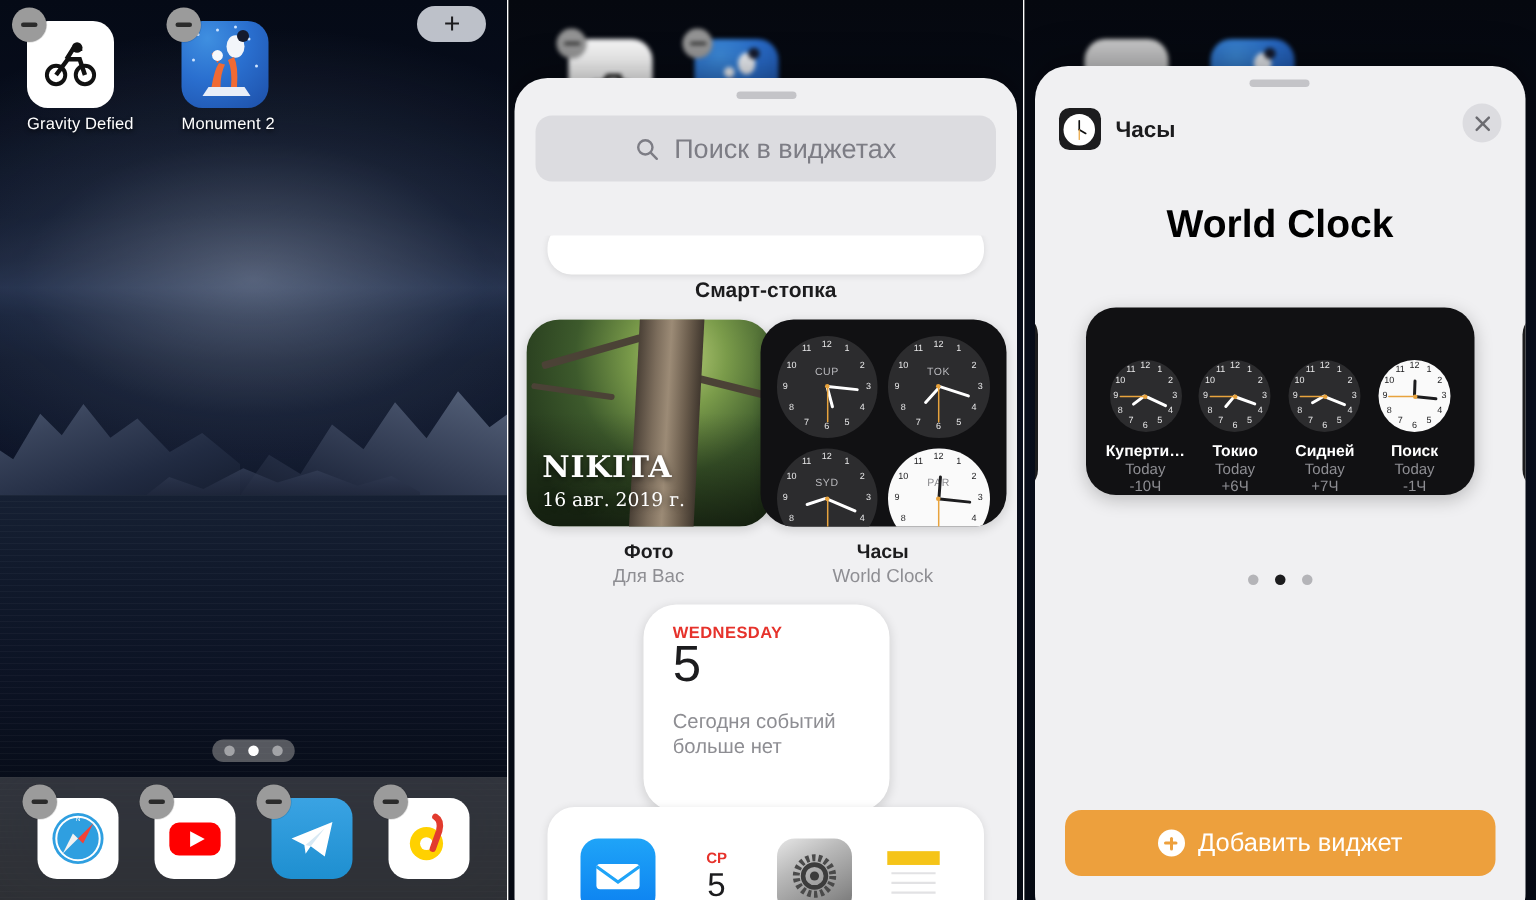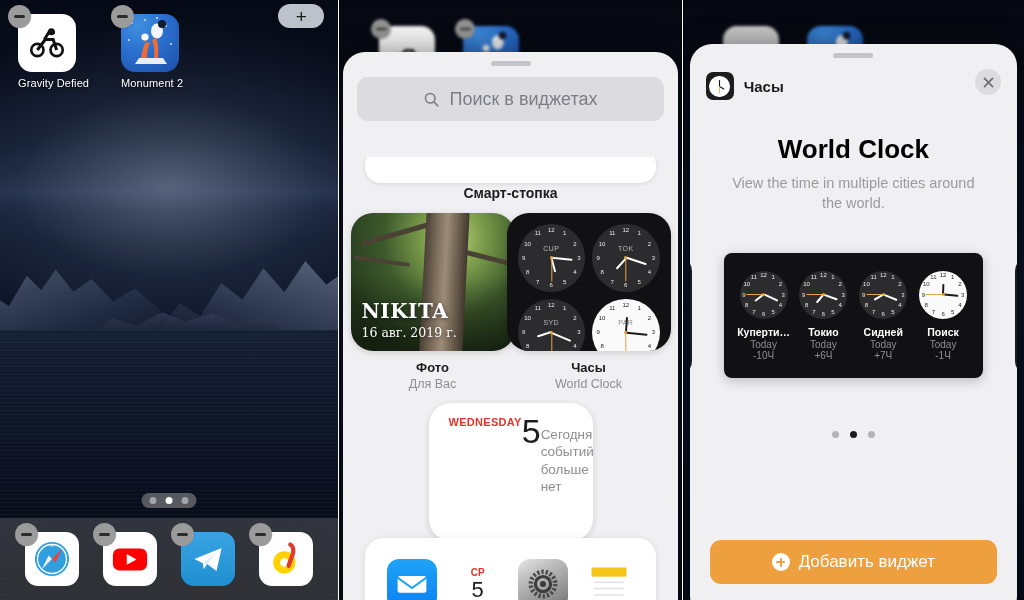--- a/index.html
+++ b/index.html
@@ -222,21 +222,21 @@
   .notes-head {
     height: 40px; background: #f5b912; display: flex; align-items: center; gap: 7px; padding: 0 12px;
   }
   .notes-head-label { color: #fff; font-size: 15px; font-weight: 500; }
   .notes-dash { height: 3px; border-top: 2px dotted #d9d9dd; }
   .notes-body { flex: 1; padding: 10px 12px; display: flex; flex-direction: column; }
   .notes-line { font-size: 12.5px; color: #1c1c1e; line-height: 1.3; }
   .notes-meta { margin-top: auto; font-size: 12.5px; color: #a2a2a7; padding-bottom: 14px; }
 
   
-  .w-cal { background: #fff; padding: 13px 20px; display: flex; flex-direction: row; }
+  .w-cal { background: #fff; padding: 13px 20px; display: flex; flex-direction: column; }
   .cal-dow { font-size: 11px; font-weight: bold; color: #e6322b; letter-spacing: .3px; }
   .cal-day { font-size: 34px; color: #1c1c1e; line-height: 1.05; margin-top: -2px; }
   .cal-msg { margin-top: 10px; font-size: 13.5px; color: #8e8e93; line-height: 1.28; }
 
   
   .apps-strip {
     position: absolute; left: 22px; right: 22px; bottom: -10px; height: 92px;
     background: #fff; border-radius: 18px;
     display: flex; align-items: center; justify-content: space-around; padding: 0 14px;
     box-shadow: 0 1px 6px rgba(0,0,0,.1);
@@ -265,23 +265,23 @@
     text-align: center; font-size: 26px; font-weight: bold; color: #000;
     margin-top: 34px;
   }
   .detail-desc {
     text-align: center; font-size: 14.5px; color: #9a9a9f; line-height: 1.38;
     margin: 8px 34px 0;
   }
   .preview-area { position: relative; margin-top: 40px; height: 130px; }
   .preview-card {
     position: absolute; left: 34px; right: 34px; top: 0; height: 125px;
-    background: #111113; border-radius: 8px;
+    background: #111113; border-radius: 20px;
     box-shadow: 0 3px 12px rgba(0,0,0,.22);
-    display: flex; align-items: center; justify-content: space-around; padding: 0 10px;
+    display: flex; align-items: flex-end; justify-content: space-around; padding: 0 10px;
   }
   .side-card {
     position: absolute; top: 4px; width: 28px; height: 118px;
     background: #1c1c1e; border-radius: 18px;
   }
   .side-card.left { left: -26px; }
   .side-card.right { right: -26px; }
   .city-col { display: flex; flex-direction: column; align-items: center; width: 62px; }
   .city-clock { width: 48px; height: 48px; }
   .city-name { margin-top: 7px; font-size: 10.5px; font-weight: bold; color: #fff; white-space: nowrap; }
@@ -642,21 +642,20 @@
         <div class="detail-app-name">Часы</div>
         <div class="close-btn">
           <svg viewBox="0 0 16 16" style="width:13px;height:13px">
             <line x1="3" y1="3" x2="13" y2="13" stroke="#6b6b70" stroke-width="2" stroke-linecap="round"></line>
             <line x1="13" y1="3" x2="3" y2="13" stroke="#6b6b70" stroke-width="2" stroke-linecap="round"></line>
           </svg>
         </div>
       </div>
 
       <div class="detail-title">World Clock</div>
-      <div class="detail-desc">View the time in multiple cities around the world.</div>
 
       <div class="preview-area">
         <div class="side-card left"></div>
         <div class="side-card right"></div>
         <div class="preview-card">
 
           <div class="city-col">
             <div class="city-clock mini-clock dark">
               <span class="mc-num" style="left:50%;top:9%">12</span>
                 <span class="mc-num" style="left:70%;top:14%">1</span>

